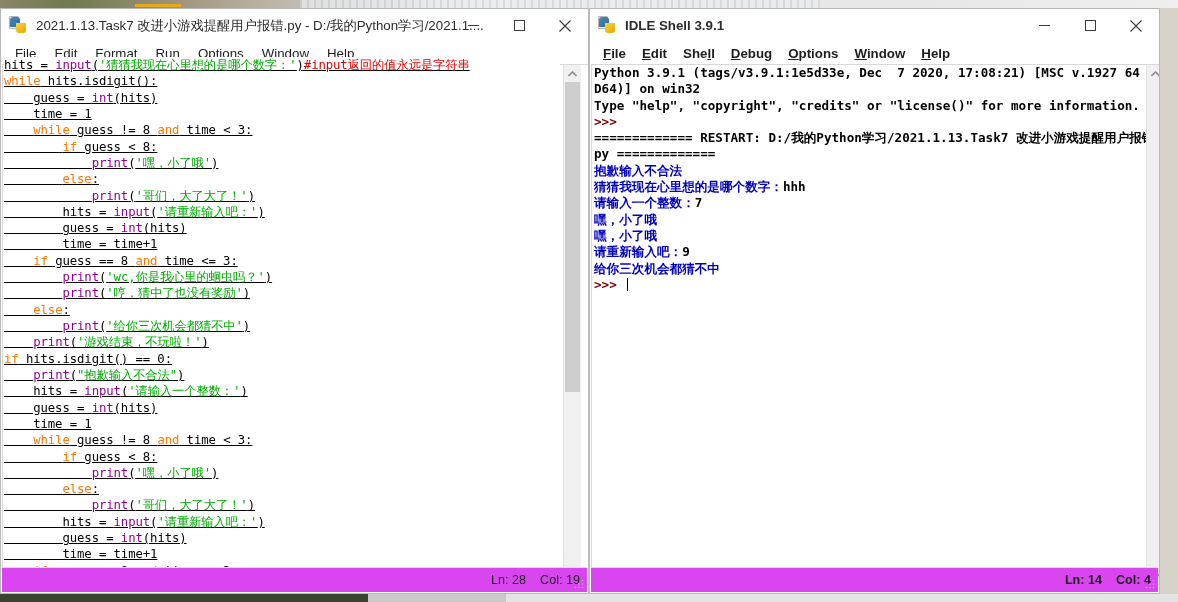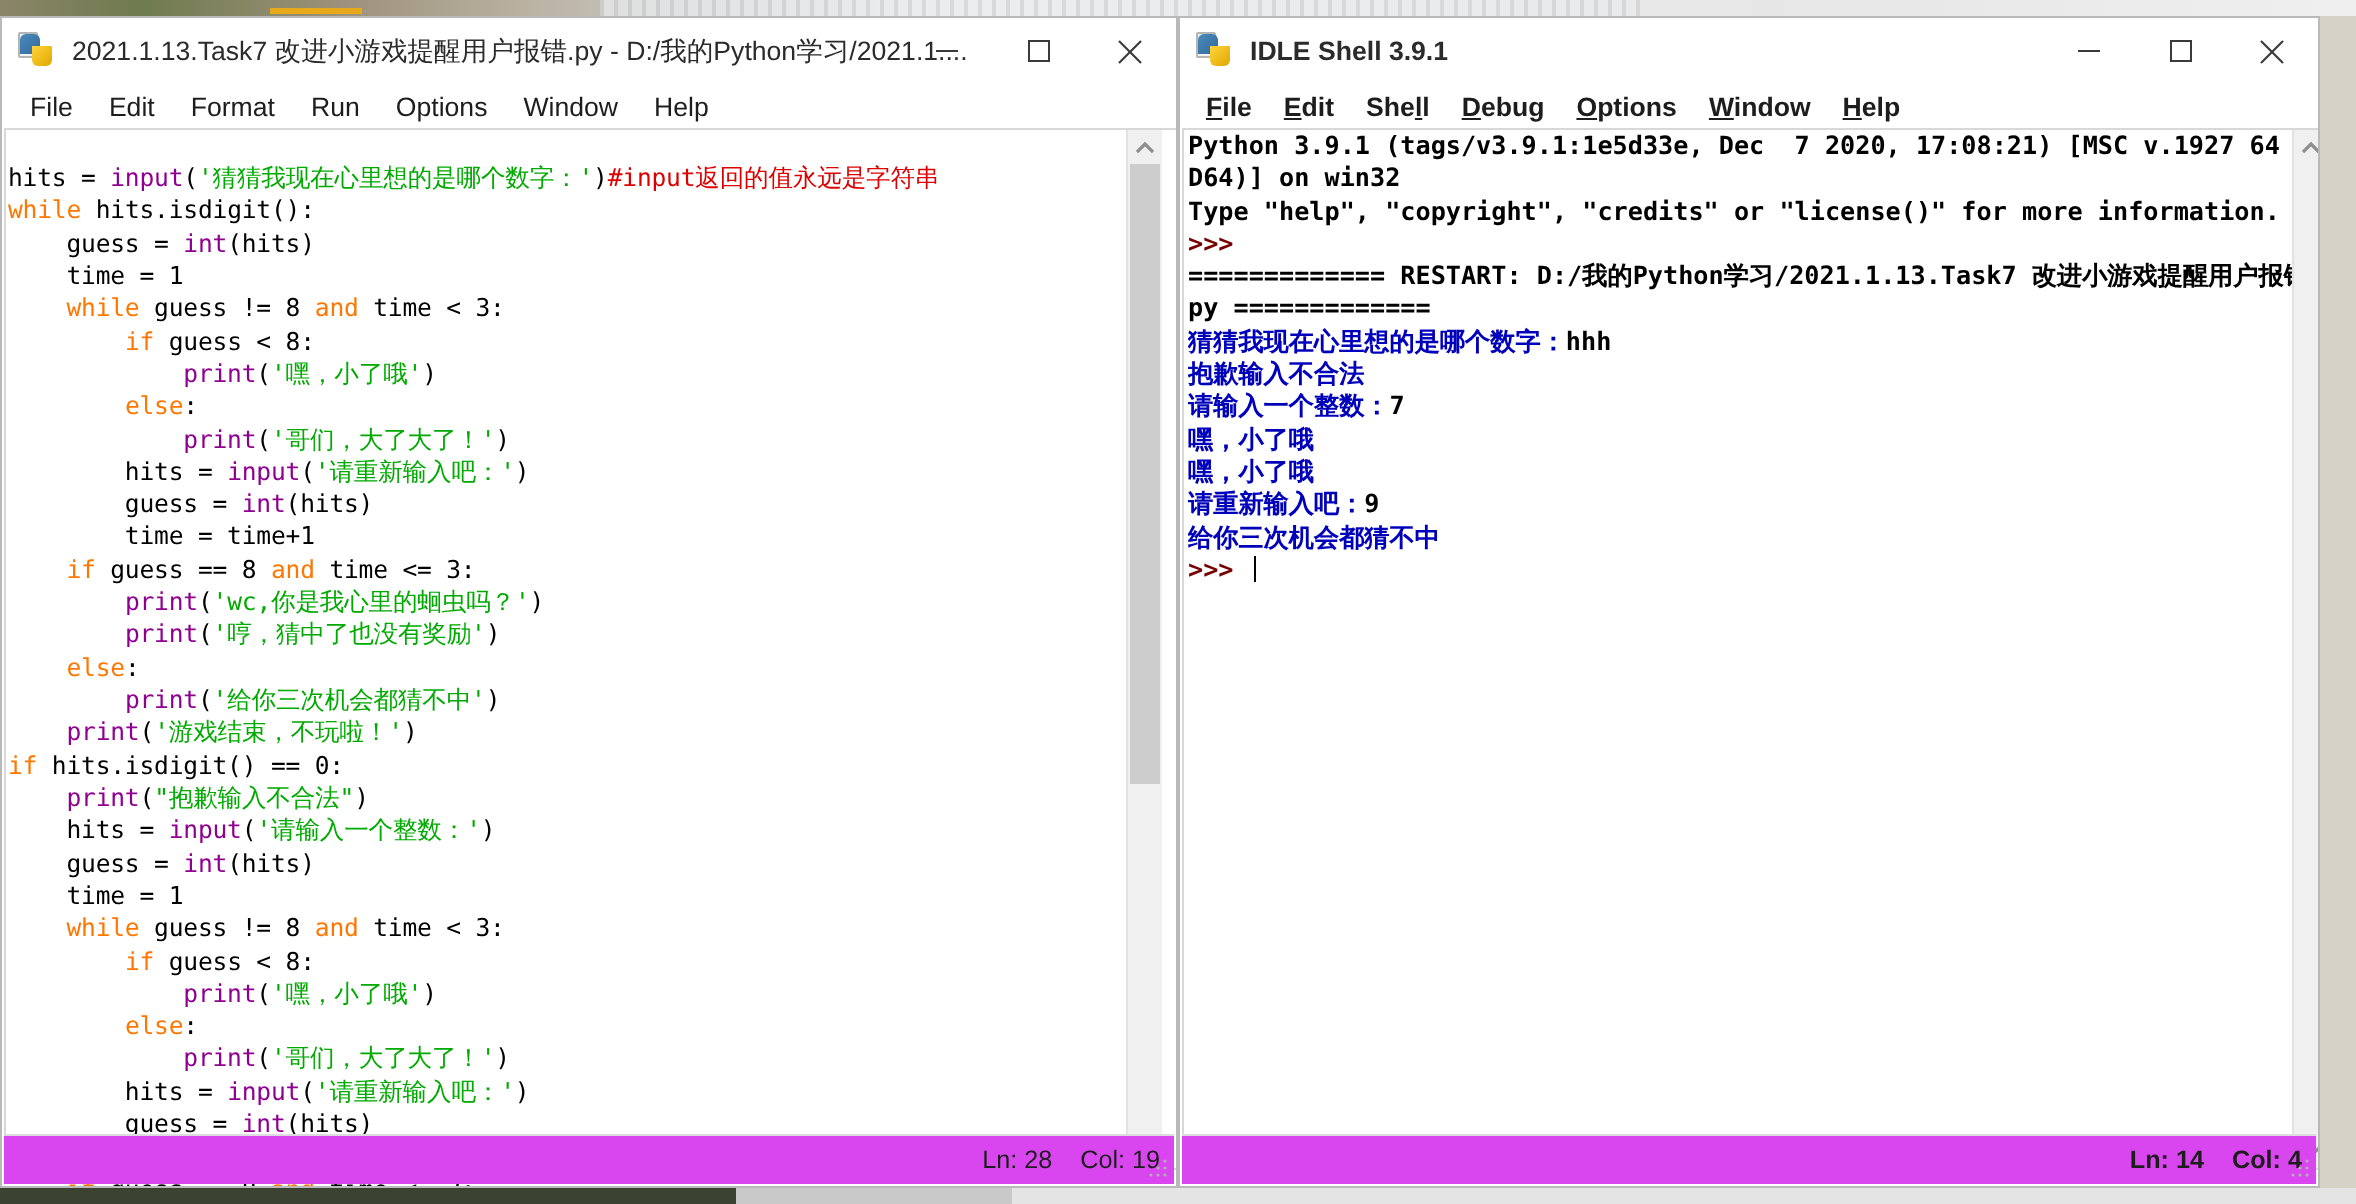--- a/index.html
+++ b/index.html
@@ -71,22 +71,22 @@
   .menuitem .acc{text-decoration:underline;}
   .menuitem.plain{padding:2px 9px;}
 
   
   .textarea{
     position:absolute;left:1px;right:0;
     font-family:"DejaVu Sans Mono","Liberation Mono",monospace;
     background:#ffffff;overflow:hidden;
   }
   #editor-text{
-    top:72px;left:3px;width:556px;height:519px;
-    font-size:12.3px;line-height:16.32px;letter-spacing:-0.1px;
+    top:48px;left:3px;width:556px;height:519px;
+    font-size:12.3px;line-height:16.32px;letter-spacing:-0.1px;text-decoration:underline;
   }
   #shell-text{
     top:56px;left:4px;width:552px;height:519px;
     font-size:12.6px;line-height:16.3px;
   }
   .line{white-space:pre;height:16.32px;}
   #shell-text .line{height:16.3px;}
 
   
   .kw{color:#ff7700;}
@@ -312,22 +312,22 @@
 
   <div class="text-frame"></div>
 
   <div class="textarea" id="shell-text">
       <div class="line"><span class="plain-c">Python 3.9.1 (tags/v3.9.1:1e5d33e, Dec  7 2020, 17:08:21) [MSC v.1927 64 bit (AM</span></div>
       <div class="line"><span class="plain-c">D64)] on win32</span></div>
       <div class="line"><span class="plain-c">Type "help", "copyright", "credits" or "license()" for more information.</span></div>
       <div class="line"><span class="prompt-c">&gt;&gt;&gt; </span></div>
       <div class="line"><span class="restart-c">============= RESTART: D:/我的Python学习/2021.1.13.Task7 改进小游戏提醒用户报错.</span></div>
       <div class="line"><span class="restart-c">py =============</span></div>
+      <div class="line"><span class="stdout">抱歉输入不合法</span></div>
       <div class="line"><span class="stdout">猜猜我现在心里想的是哪个数字：</span><span class="console-in">hhh</span></div>
-      <div class="line"><span class="stdout">抱歉输入不合法</span></div>
       <div class="line"><span class="stdout">请输入一个整数：</span><span class="console-in">7</span></div>
       <div class="line"><span class="stdout">嘿，小了哦</span></div>
       <div class="line"><span class="stdout">嘿，小了哦</span></div>
       <div class="line"><span class="stdout">请重新输入吧：</span><span class="console-in">9</span></div>
       <div class="line"><span class="stdout">给你三次机会都猜不中</span></div>
       <div class="line"><span class="prompt-c">&gt;&gt;&gt; </span><span class="caret"></span></div>
     </div>
 
   <div class="vscroll" id="shell-vscroll">
     <div class="arrow">

